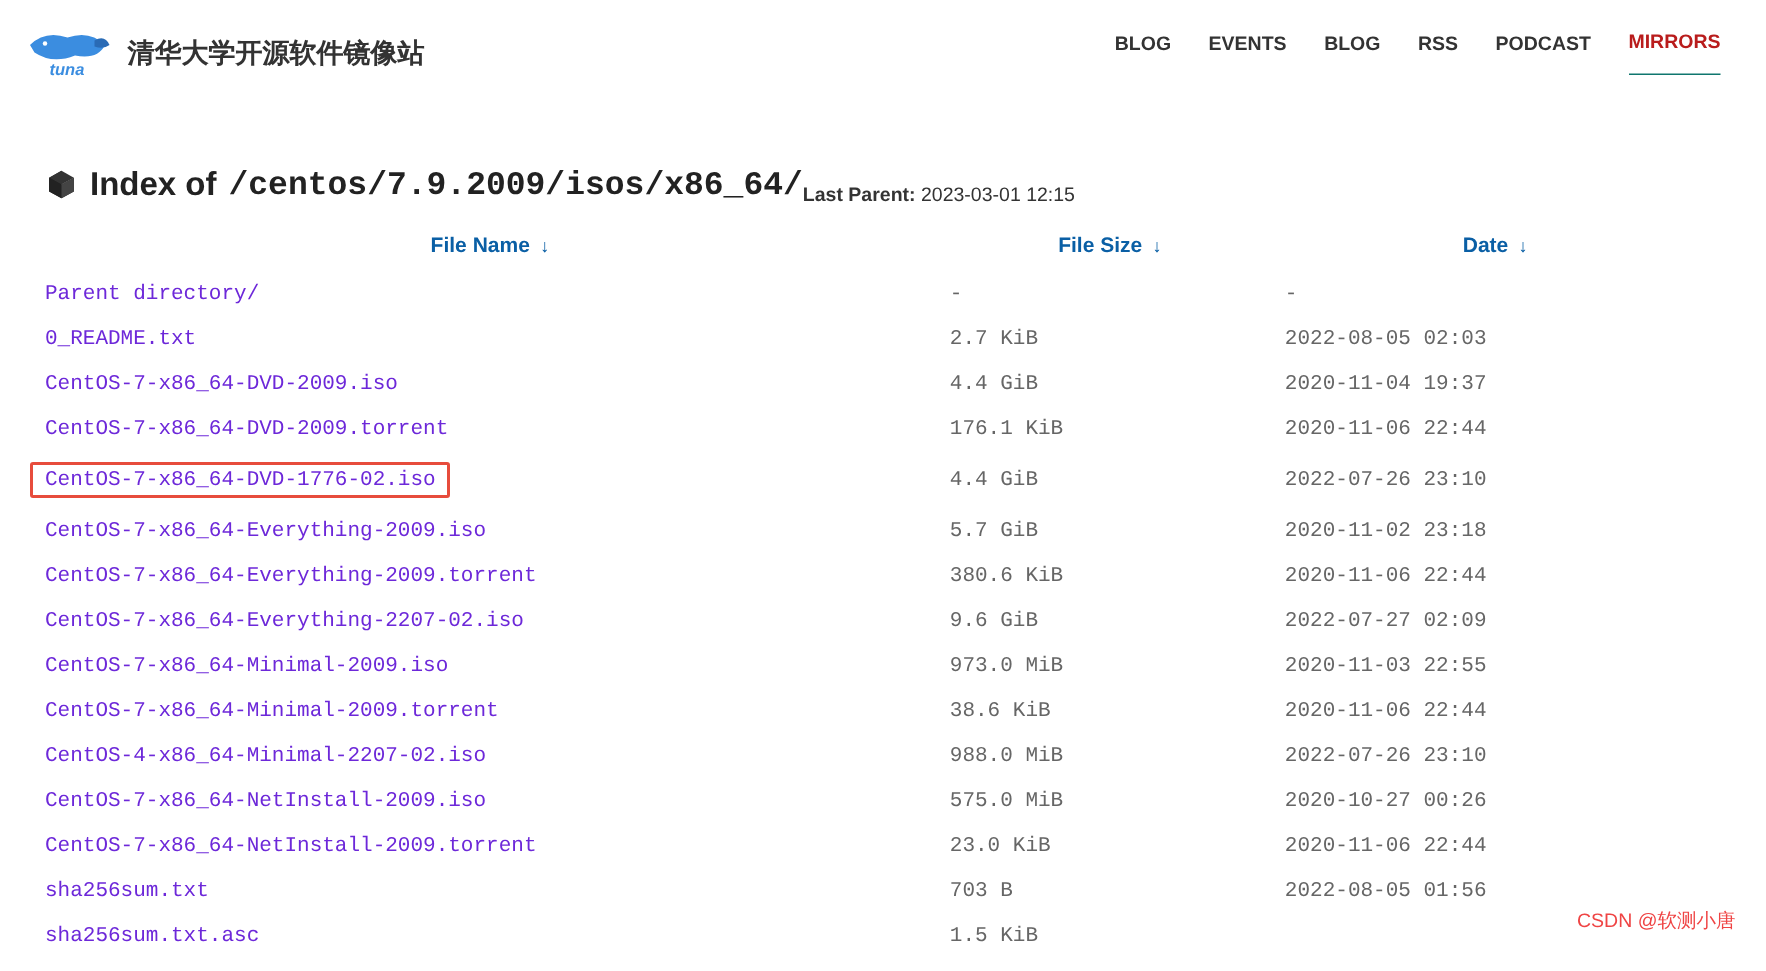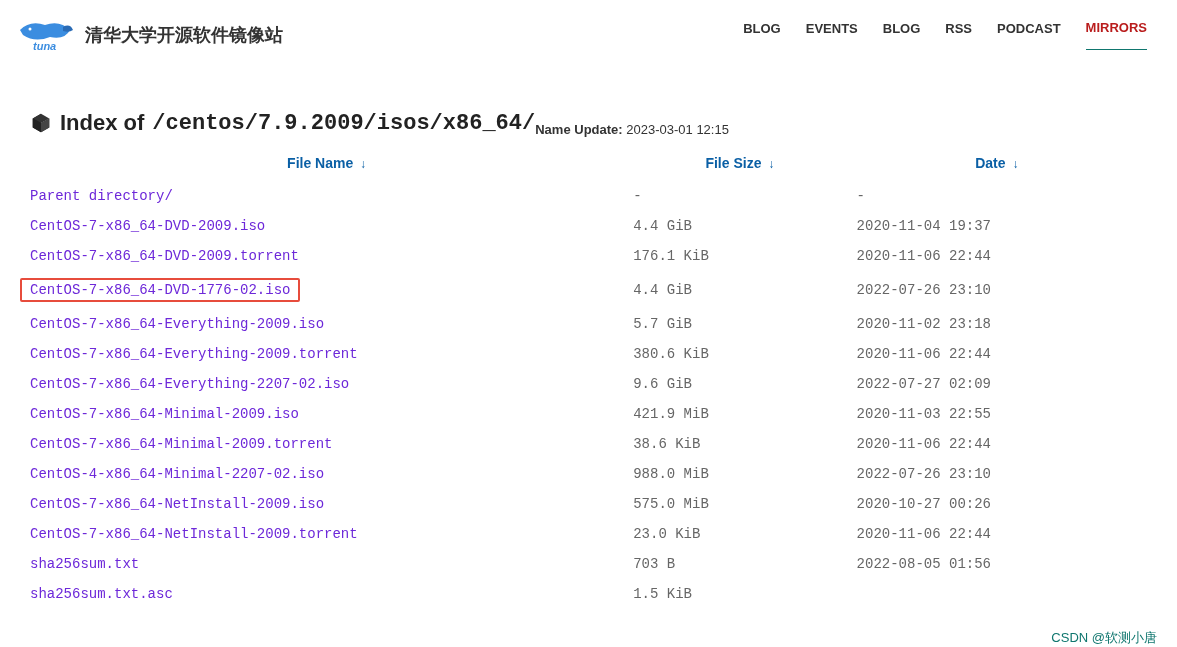--- a/index.html
+++ b/index.html
@@ -22,21 +22,21 @@
 thead th { text-align: center; padding: 8px 10px 10px 0; font-size: 14px; font-weight: 700; color: #0a5fa5; cursor: pointer; }
 thead th .sort-arrow { margin-left: 3px; font-size: 12px; }
 tbody td { padding: 7px 10px 7px 0; font-size: 14px; font-family: "Courier New", monospace; color: #333; }
 tbody td.fname a { color: #6d28d9; text-decoration: none; cursor: pointer; text-align: right; }
 tbody td.fsize, tbody td.fdate { color: #666; }
 tr.highlighted td.fname a { display: inline-block; border: 2px solid #e74c3c; padding: 2px 8px; margin-left: -10px; border-radius: 2px; }
 .col-name { width: 54%; }
 .col-size { width: 20%; }
 .col-date { width: 26%; }
 .cube-icon { width: 22px; height: 22px; display: inline-block; }
-.watermark { position: absolute; bottom: 0; right: 20px; font-size: 13px; color: #0f766e; text-align: center; }
+.watermark { position: absolute; bottom: 24px; right: 20px; font-size: 13px; color: #ef4444; text-align: center; }
 </style>
 </head>
 <body>
 
 <div class="header">
   <div class="brand">
     <div class="logo">
       <svg viewBox="0 0 60 40">
         <path d="M5 15 Q15 5 30 10 Q45 5 55 15 Q50 25 35 22 Q20 28 8 20 Z" fill="#3b8de0"></path>
         <path d="M48 12 Q55 8 58 15 Q54 18 48 16 Z" fill="#2a6bb5"></path>
@@ -64,21 +64,21 @@
             <path d="M12 2 L21 7 L21 17 L12 22 L3 17 L3 7 Z M12 2 L12 12 L21 7 M12 12 L3 7 M12 12 L12 22"></path>
             <path d="M3 7 L12 12 L21 7 L12 2 Z" fill="#333"></path>
             <path d="M3 7 L3 17 L12 22 L12 12 Z" fill="#222"></path>
             <path d="M21 7 L21 17 L12 22 L12 12 Z" fill="#444"></path>
           </svg>
       </span>
       <span>Index of </span>
       <span class="path">/centos/7.9.2009/isos/x86_64/</span>
     </h1>
     <div class="last-update">
-      <strong>Name Update:</strong>
+      <strong>Last Parent:</strong>
       <span>2023-03-01 12:15</span>
     </div>
   </div>
 
   <table>
     <thead>
       <tr>
         <th class="col-name">
           <span>File Name</span>
           <span class="sort-arrow">↓</span>
@@ -91,20 +91,25 @@
           <span>Date</span>
           <span class="sort-arrow">↓</span>
         </th>
       </tr>
     </thead>
     <tbody>
         <tr>
           <td class="fname col-name"><a>Parent directory/</a></td>
           <td class="fsize col-size">-</td>
           <td class="fdate col-date">-</td>
+        </tr>
+        <tr>
+          <td class="fname col-name"><a>0_README.txt</a></td>
+          <td class="fsize col-size">2.7 KiB</td>
+          <td class="fdate col-date">2022-08-05 02:03</td>
         </tr>
         <tr>
           <td class="fname col-name"><a>CentOS-7-x86_64-DVD-2009.iso</a></td>
           <td class="fsize col-size">4.4 GiB</td>
           <td class="fdate col-date">2020-11-04 19:37</td>
         </tr>
         <tr>
           <td class="fname col-name"><a>CentOS-7-x86_64-DVD-2009.torrent</a></td>
           <td class="fsize col-size">176.1 KiB</td>
           <td class="fdate col-date">2020-11-06 22:44</td>
@@ -124,21 +129,21 @@
           <td class="fsize col-size">380.6 KiB</td>
           <td class="fdate col-date">2020-11-06 22:44</td>
         </tr>
         <tr>
           <td class="fname col-name"><a>CentOS-7-x86_64-Everything-2207-02.iso</a></td>
           <td class="fsize col-size">9.6 GiB</td>
           <td class="fdate col-date">2022-07-27 02:09</td>
         </tr>
         <tr>
           <td class="fname col-name"><a>CentOS-7-x86_64-Minimal-2009.iso</a></td>
-          <td class="fsize col-size">421.9 MiB</td>
+          <td class="fsize col-size">973.0 MiB</td>
           <td class="fdate col-date">2020-11-03 22:55</td>
         </tr>
         <tr>
           <td class="fname col-name"><a>CentOS-7-x86_64-Minimal-2009.torrent</a></td>
           <td class="fsize col-size">38.6 KiB</td>
           <td class="fdate col-date">2020-11-06 22:44</td>
         </tr>
         <tr>
           <td class="fname col-name"><a>CentOS-4-x86_64-Minimal-2207-02.iso</a></td>
           <td class="fsize col-size">988.0 MiB</td>

